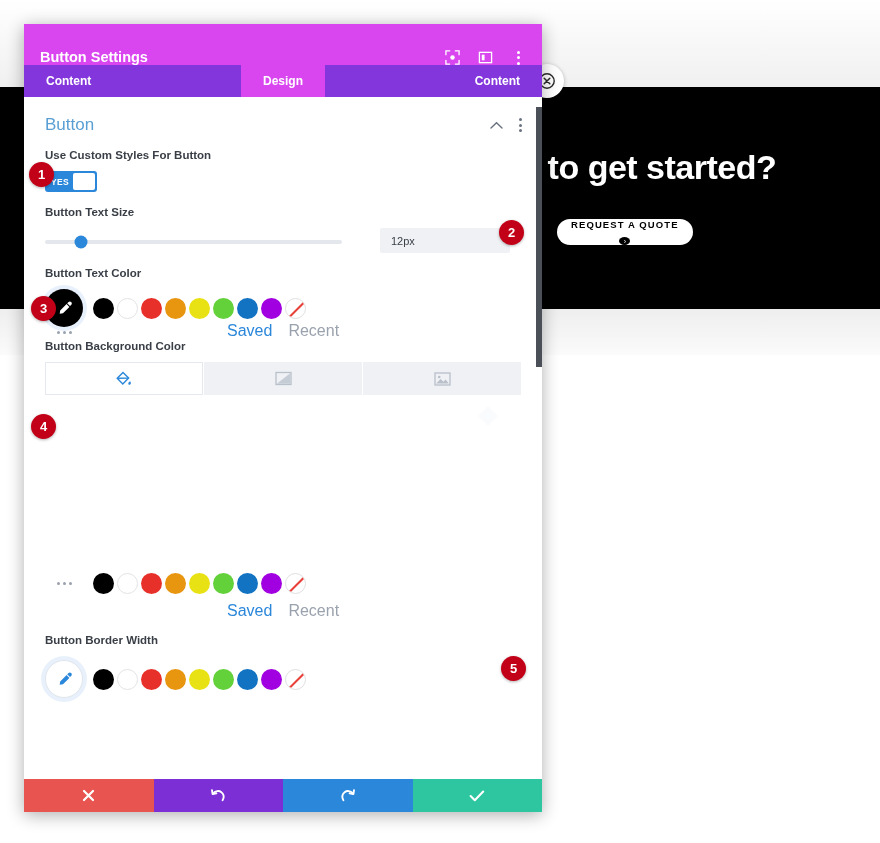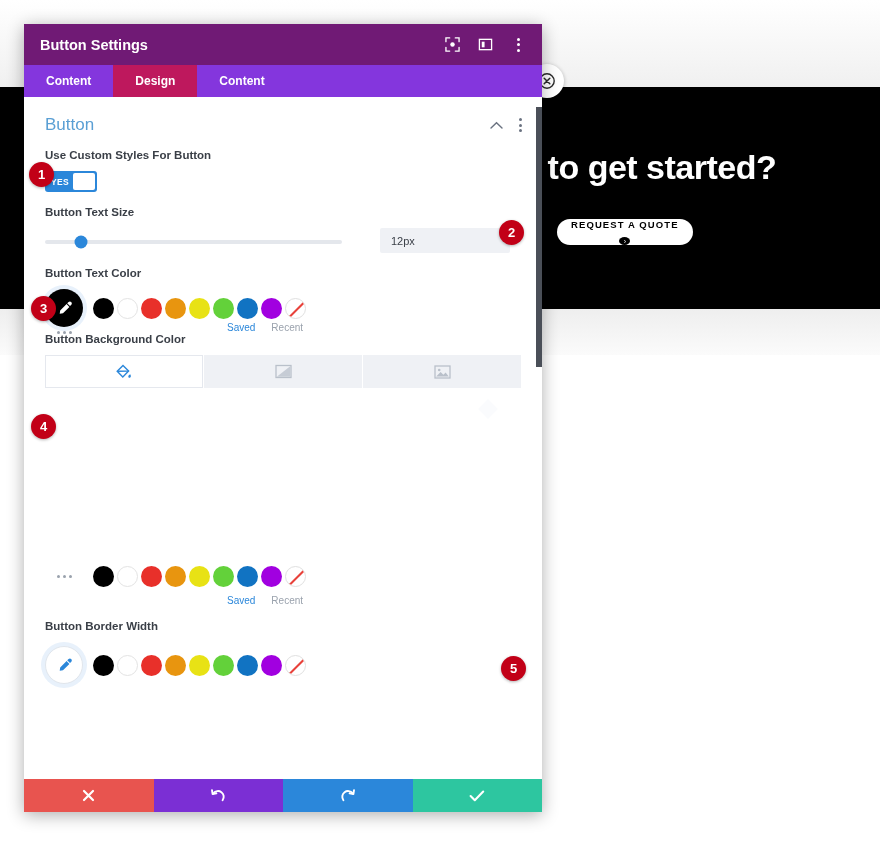--- a/index.html
+++ b/index.html
@@ -66,39 +66,39 @@
   .modal {
     position: absolute; left: 24px; top: 24px;
     width: 518px; height: 788px;
     background: #ffffff;
     box-shadow: 0 3px 16px rgba(0,0,0,.32);
     z-index: 10;
     display: flex; flex-direction: column;
     overflow: hidden;
   }
   .modal-titlebar {
-    height: 41px; background: #701a75;
-    display: flex; align-items: center; padding: 0 16px;
+    height: 41px; background: #d946ef;
+    display: flex; align-items: flex-end; padding: 0 16px;
     flex: 0 0 auto;
   }
   .modal-title { color: #ffffff; font-size: 14.5px; font-weight: bold; flex: 1; }
   .title-icons { display: flex; align-items: center; gap: 18px; }
   .title-icons .ico { width: 15px; height: 15px; display: flex; align-items: center; justify-content: center; cursor: pointer; }
   .title-icons svg { display: block; }
   .kebab-v { display: flex; flex-direction: column; gap: 2.5px; align-items:center; }
   .kebab-v i { width: 3px; height: 3px; border-radius: 50%; background: #ffffff; display:block; }
 
   .modal-tabs {
-    height: 32px; background: #8436dd; display: flex; flex: 0 0 auto;
+    height: 32px; background: #8436dd; display: flex; flex: 0 0 auto; justify-content: space-between;
   }
   .modal-tab {
     padding: 0 22px; height: 100%; display: flex; align-items: center;
     color: #ffffff; font-size: 12px; font-weight: bold; cursor: pointer;
   }
-  .modal-tab.active { background: #be185d; }
+  .modal-tab.active { background: #d946ef; }
 
   .modal-body {
     flex: 1 1 auto; position: relative; overflow: hidden; background: #ffffff;
   }
   .scroll-area { position: absolute; inset: 0; padding: 0 0 4px 0; }
 
   .scroll-track {
     position: absolute; right: 0; top: 0; width: 6px; height: 100%;
     background: transparent;
   }
@@ -181,21 +181,21 @@
 
   .dots-more {
     display: flex; gap: 3px; align-items: center;
     width: 38px; justify-content: center; margin-right: 10px; cursor: pointer;
     flex: 0 0 auto;
   }
   .dots-more i { width: 3px; height: 3px; border-radius: 50%; background: #9aa2ad; display:block; }
 
   .saved-recent {
     display: flex; gap: 16px; margin-top: 4px; padding-left: 182px;
-    font-size: 10px;
+    font-size: 16px;
     align-items: flex-end;
   }
   .saved-recent .saved { color: #2b87da; cursor: pointer; }
   .saved-recent .recent { color: #9aa2ad; cursor: pointer; }
 
   
   .bgtabs { display: flex; gap: 1px; width: 100%; }
   .bgtab {
     flex: 1; height: 33px; background: #eff1f5;
     display: flex; align-items: center; justify-content: center;

